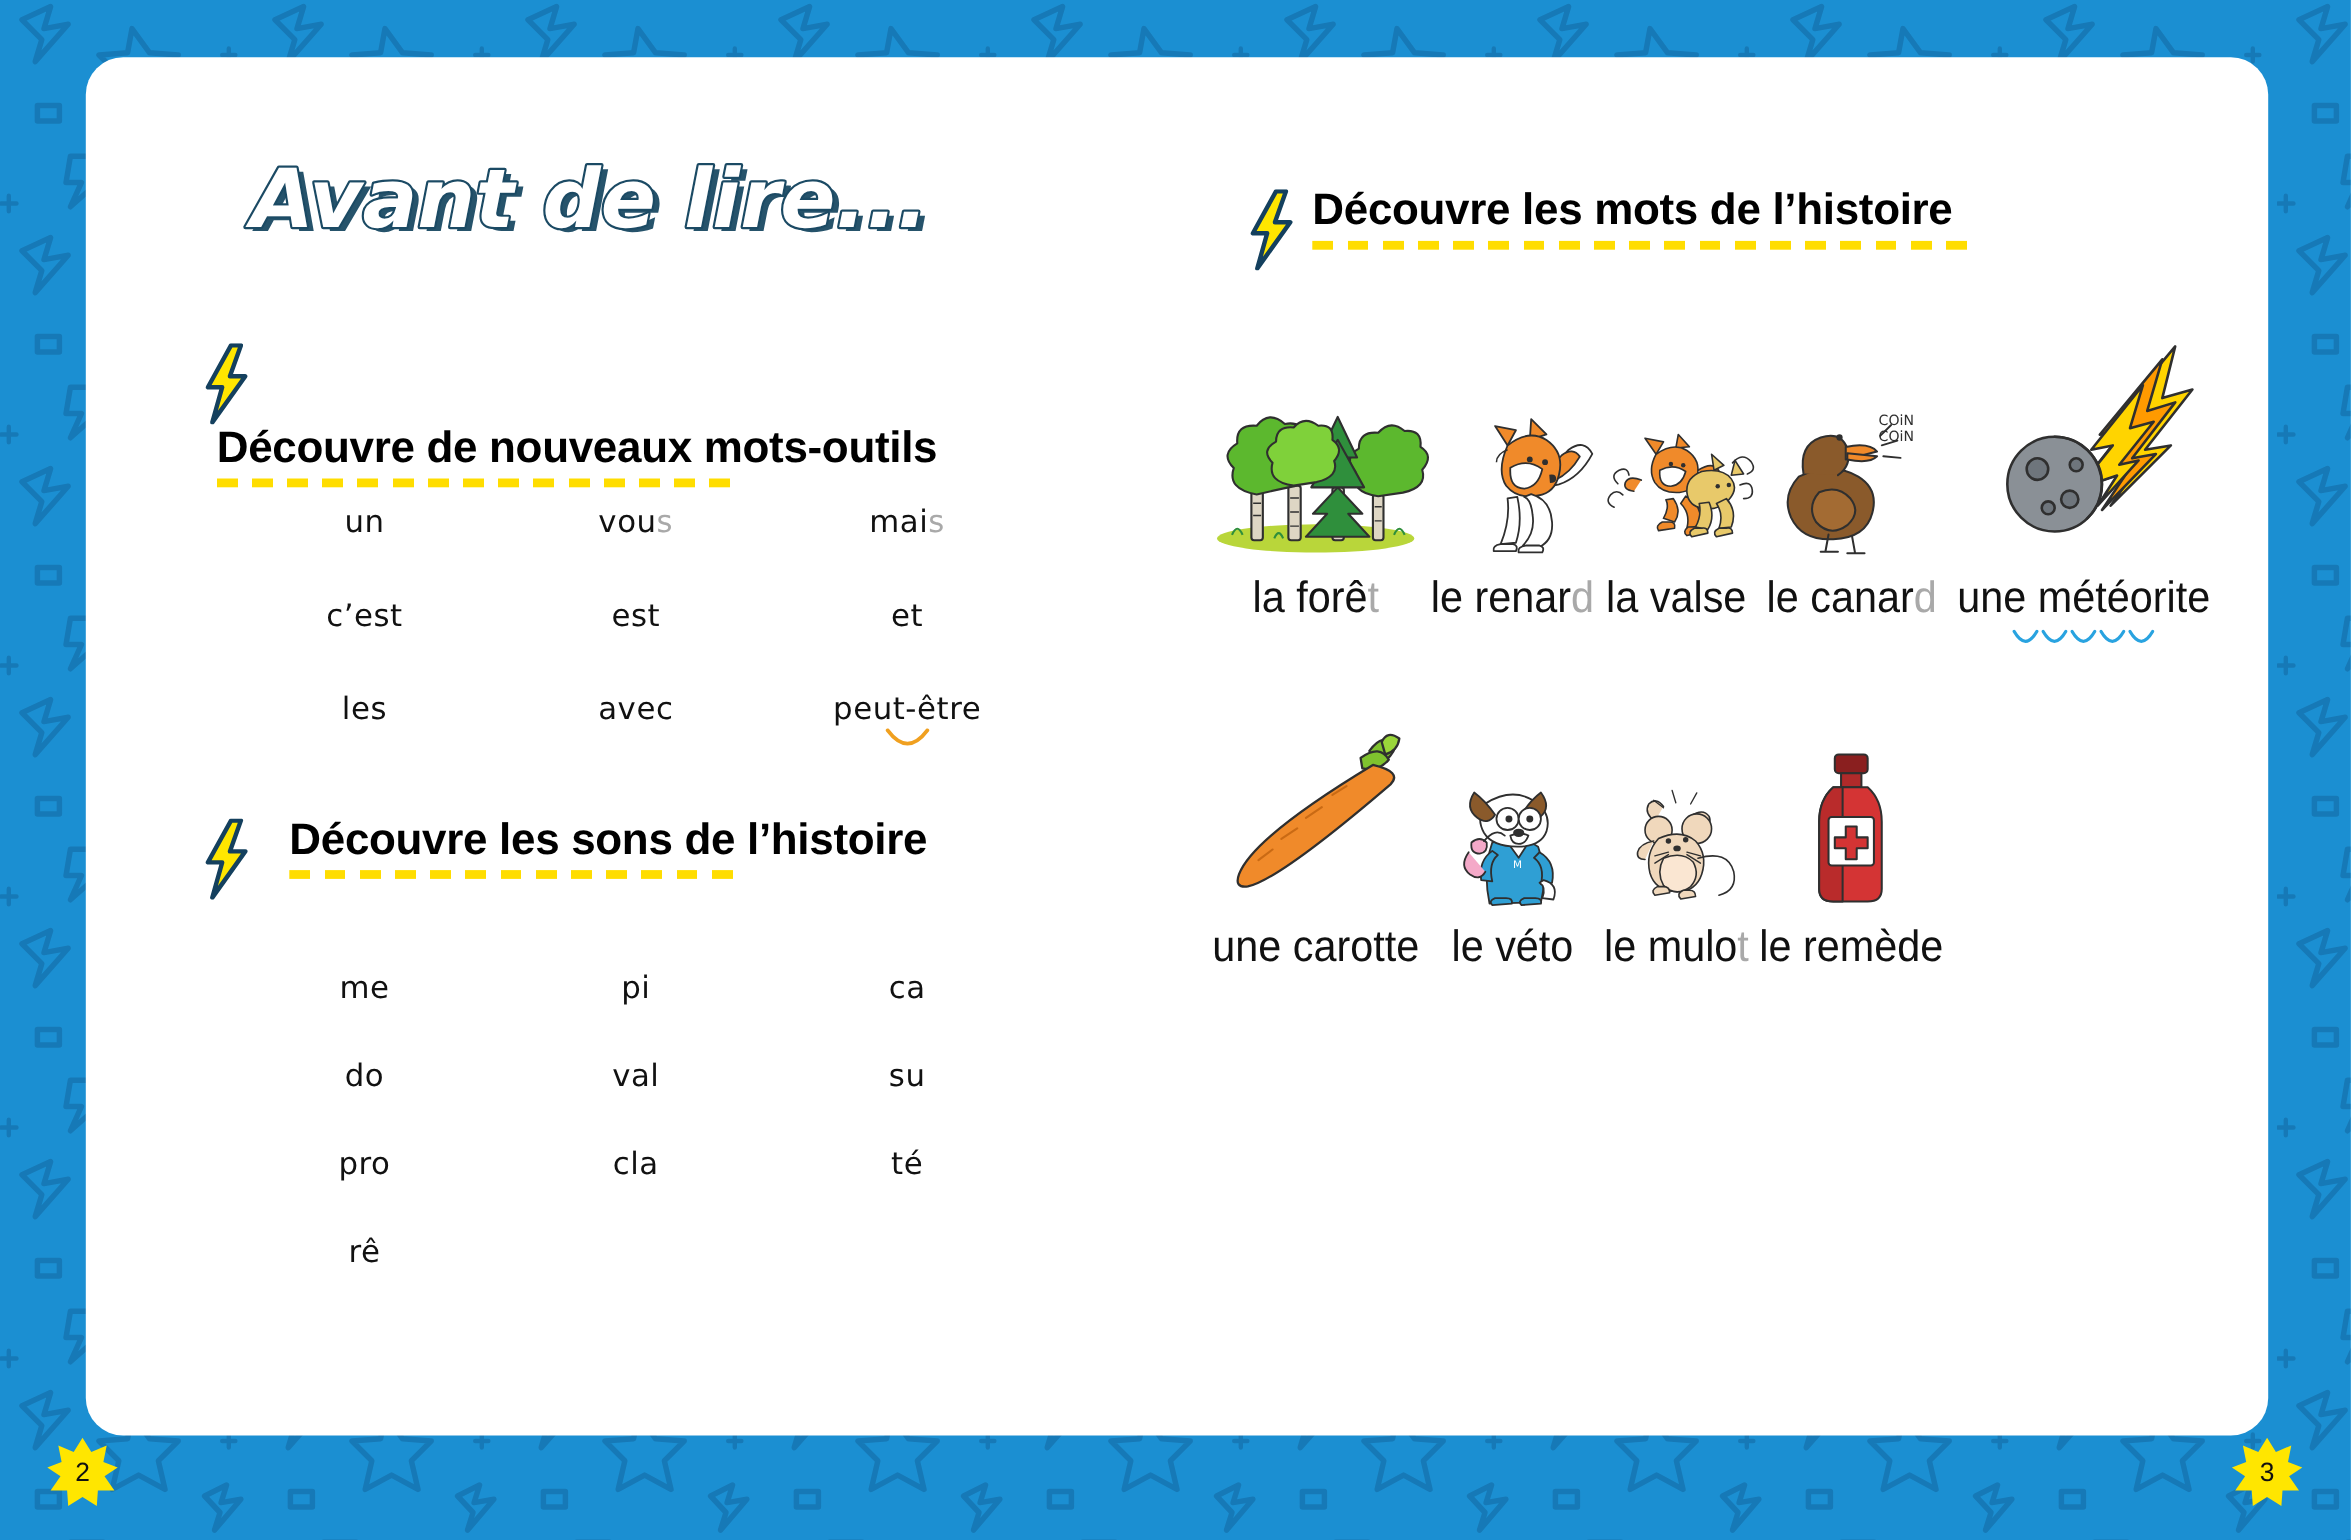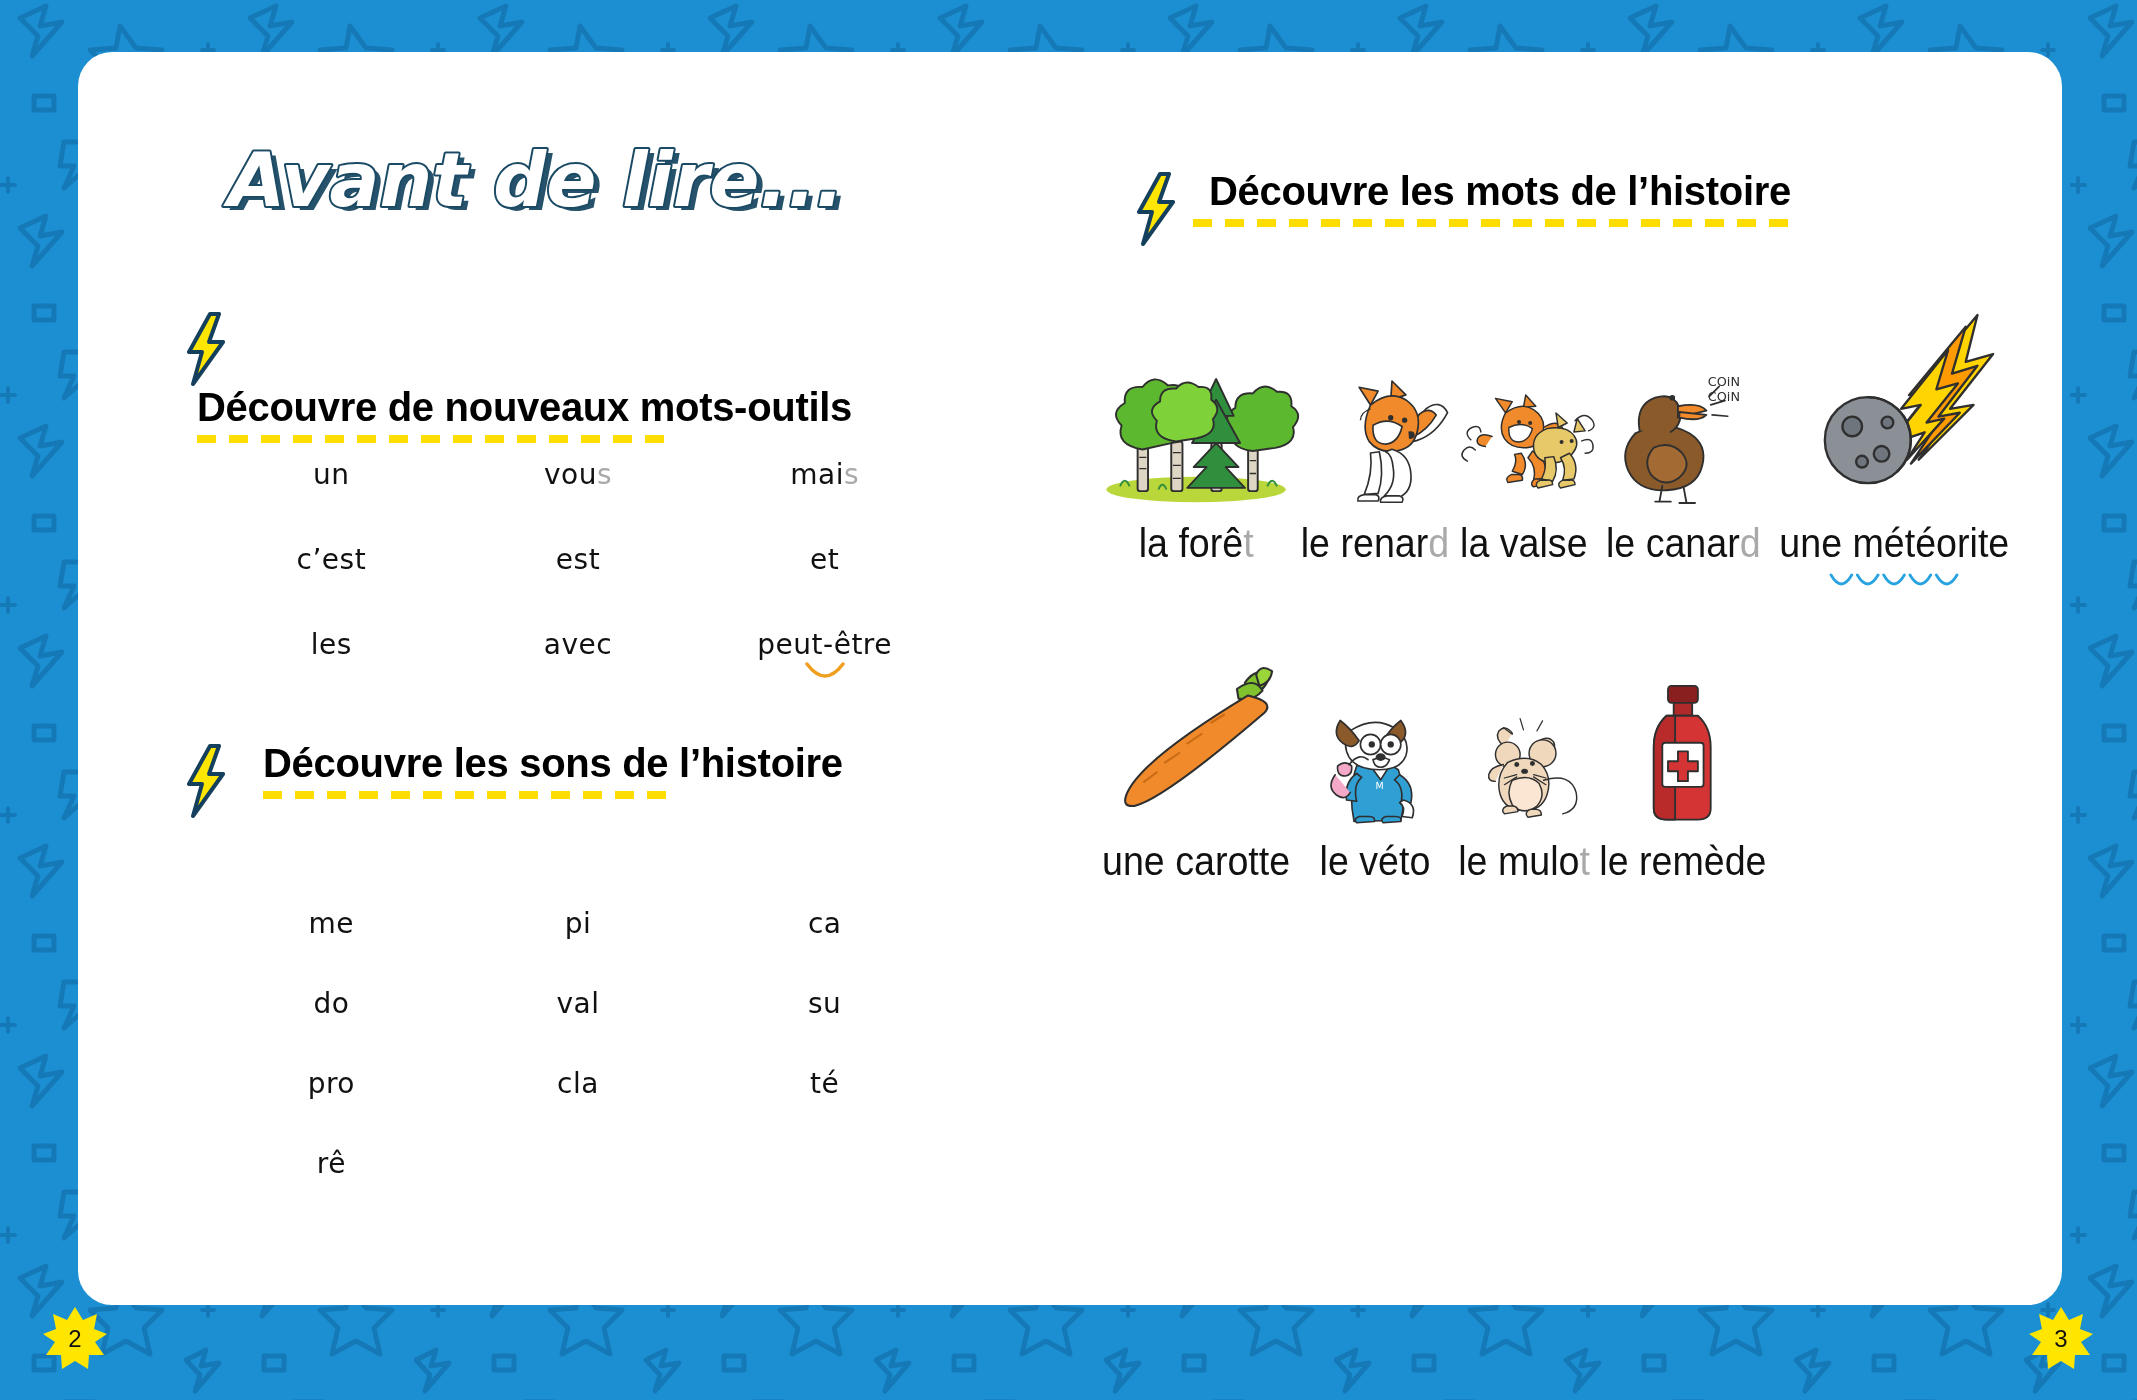--- a/index.html
+++ b/index.html
@@ -239,21 +239,21 @@
         <svg viewBox="0 0 46 74">
           <path d="M27 2 L6 40 L19 40 L10 72 L40 30 L26 30 L36 2 Z" fill="#ffe600" stroke="#14405e" stroke-width="4" stroke-linejoin="round"></path>
         </svg>
       </span>
       <span class="sh-text-wrap">
         <span class="sh-title">Découvre les sons de l’histoire</span>
         <span class="sh-dashes" style="display:block; width:412px;"></span>
       </span>
     </div>
 
-    <div class="word-grid" id="grid-sons" style="left:130px; top:831px; width:740px; grid-auto-rows:80px;">
+    <div class="word-grid" id="grid-sons" style="left:130px; top:805px; width:740px; grid-auto-rows:80px;">
         <div class="word-cell">
           <span>me</span>
         </div>
         <div class="word-cell">
           <span>pi</span>
         </div>
         <div class="word-cell">
           <span>ca</span>
         </div>
         <div class="word-cell">
@@ -275,21 +275,21 @@
           <span>té</span>
         </div>
         <div class="word-cell">
           <span>rê</span>
         </div>
       </div>
   </div>
 
   <div class="page-right">
 
-    <div class="section-header" style="left:55px; top:118px;text-align:right;">
+    <div class="section-header" style="left:55px; top:118px;">
       <span class="bolt-icon">
         <svg viewBox="0 0 46 74">
           <path d="M27 2 L6 40 L19 40 L10 72 L40 30 L26 30 L36 2 Z" fill="#ffe600" stroke="#14405e" stroke-width="4" stroke-linejoin="round"></path>
         </svg>
       </span>
       <span class="sh-text-wrap">
         <span class="sh-title">Découvre les mots de l’histoire</span>
         <span class="sh-dashes" style="display:block; width:598px;"></span>
       </span>
     </div>

